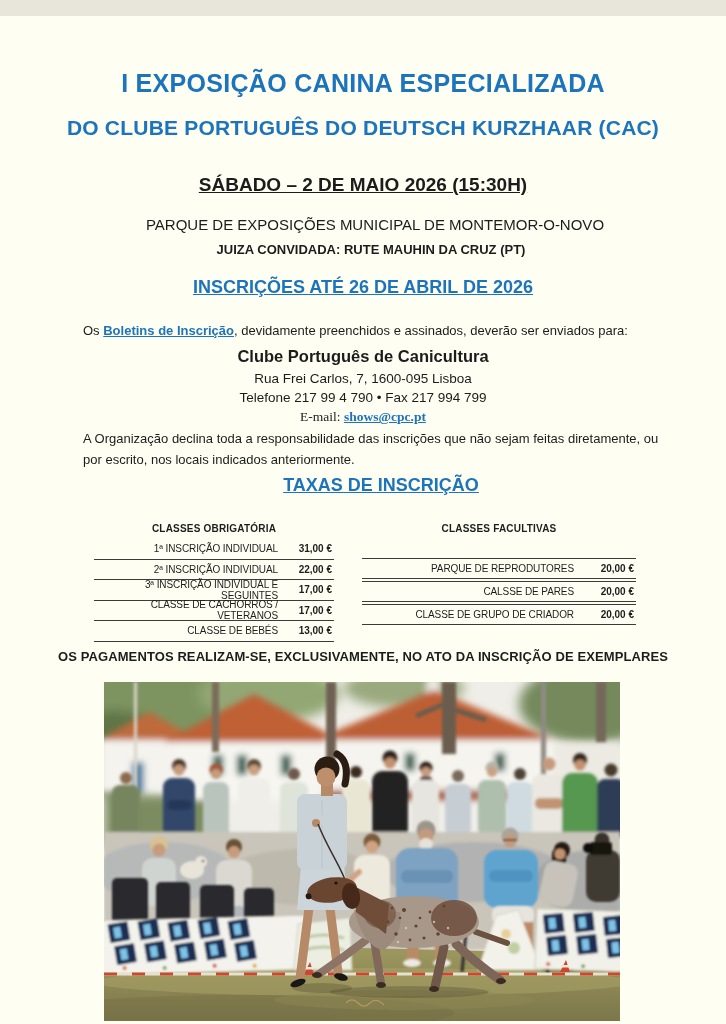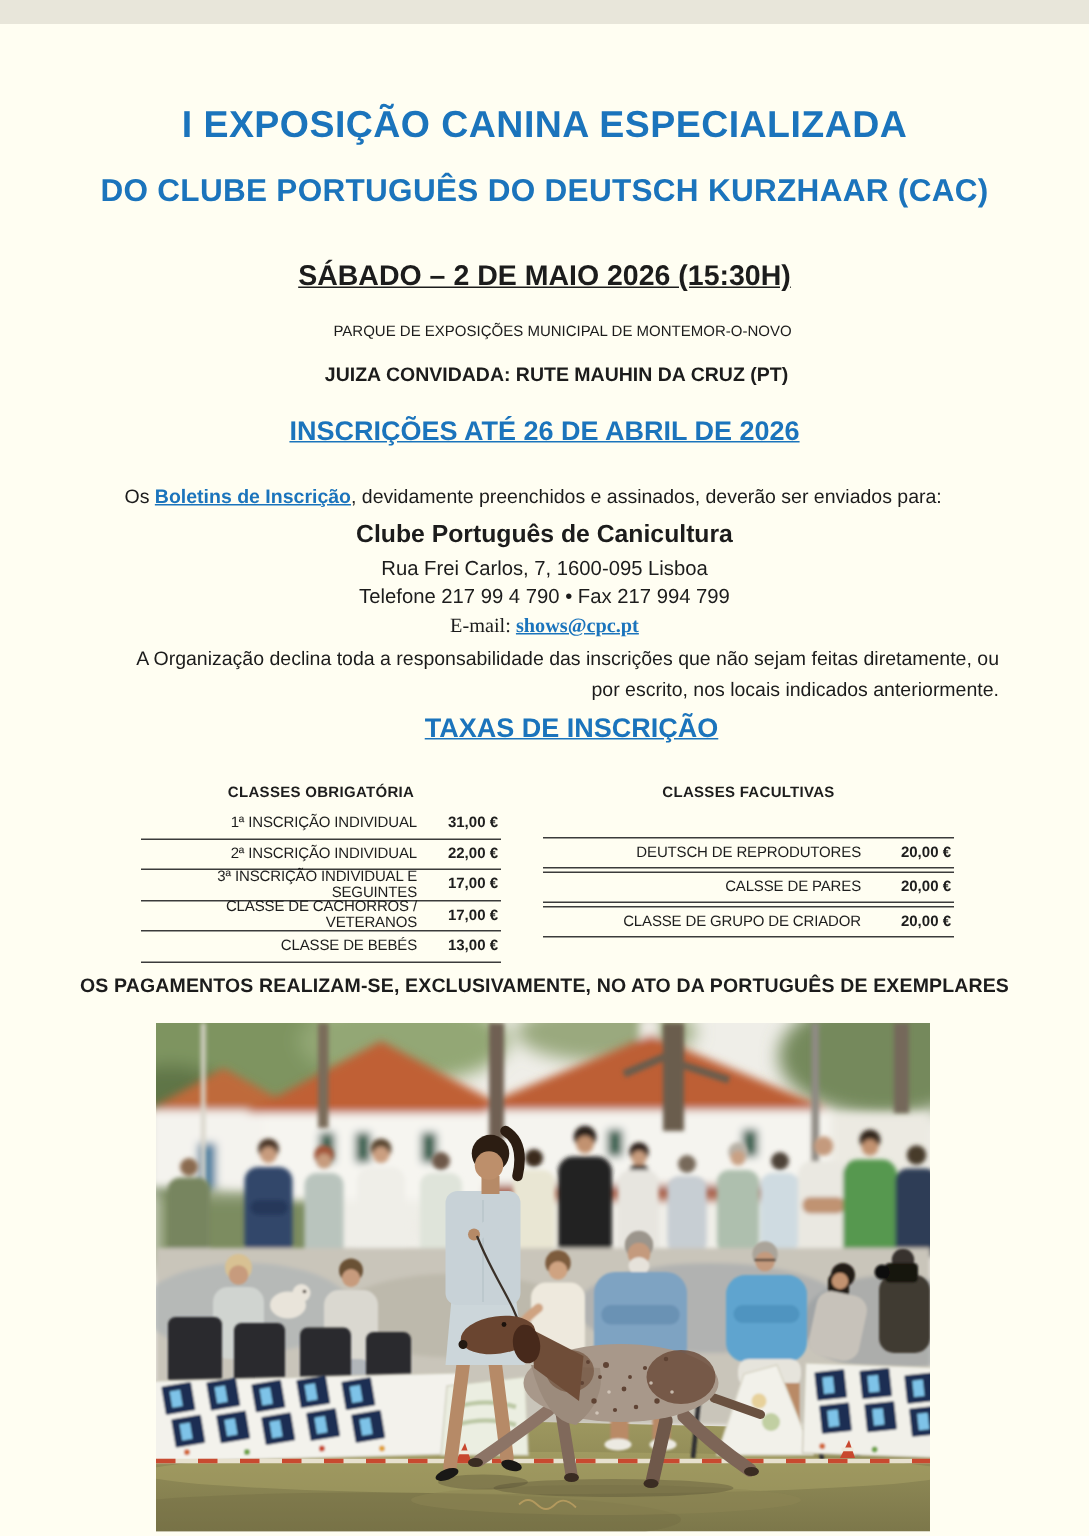--- a/index.html
+++ b/index.html
@@ -9,29 +9,29 @@
     font-family:"Liberation Sans",sans-serif;color:#1c1c1c;
   }
   .abs{position:absolute;left:0;right:0;}
   .center{text-align:center;}
   .blue{color:#1B74BC;}
   a.lnk{color:#1B74BC;text-decoration:underline;font-weight:600;cursor:pointer;}
 
   .title1{top:53px;font-size:25px;font-weight:700;letter-spacing:.3px;}
   .title2{top:100px;font-size:21px;font-weight:700;letter-spacing:.2px;}
   .dateline{top:158px;font-size:19px;font-weight:700;text-decoration:underline;}
-  .venue{top:200px;font-size:10px;padding-left:24px;}
+  .venue{top:200px;font-size:15px;padding-left:24px;}
   .judge{top:226px;font-size:13px;font-weight:700;padding-left:16px;}
   .deadline{top:261px;font-size:18px;font-weight:700;text-decoration:underline;}
   .intro{top:307px;left:83px;right:20px;font-size:13px;text-align:left;white-space:nowrap;}
   .club{top:331px;font-size:16.5px;font-weight:700;}
   .addr{top:355px;font-size:13.5px;}
   .phone{top:374px;font-size:13.5px;}
   .email{top:393px;font-size:13.5px;font-family:Liberation Serif, serif;}
-  .disclaimer{top:412px;left:83px;right:60px;font-size:13px;line-height:1.65;text-align:right;}
+  .disclaimer{top:412px;left:83px;right:60px;font-size:13px;line-height:1.65;text-align:left;}
   .taxas{top:459px;font-size:18px;font-weight:700;text-decoration:underline;padding-left:36px;}
   .payment{top:633px;font-size:13px;font-weight:700;letter-spacing:.1px;}
 
   .fee-table{position:absolute;top:503px;font-size:10px;color:#1d1d1d;}
   .fee-table .hrow{display:flex;height:19px;align-items:center;}
   .fee-table .hrow .ttl{flex:1;text-align:center;font-weight:700;letter-spacing:.2px;}
   .fee-table .row{display:flex;height:19.5px;align-items:center;}
   .fee-table .lbl{flex:1;text-align:right;letter-spacing:-0.1px;}
   .fee-table .prc{width:54px;text-align:right;font-weight:700;padding-right:2px;}
   .t-left{left:94px;width:240px;}
@@ -95,35 +95,35 @@
         </div>
     </div>
   </div>
 
   <div class="fee-table t-right">
     <div class="hrow">
         <div class="ttl">CLASSES FACULTIVAS</div>
       </div>
     <div class="rows">
       <div class="row">
-          <div class="lbl">DEUTSCH DE REPRODUTORES</div>
+          <div class="lbl">PARQUE DE REPRODUTORES</div>
           <div class="prc">20,00 €</div>
         </div>
       <div class="row">
           <div class="lbl">CALSSE DE PARES</div>
           <div class="prc">20,00 €</div>
         </div>
       <div class="row">
           <div class="lbl">CLASSE DE GRUPO DE CRIADOR</div>
           <div class="prc">20,00 €</div>
         </div>
     </div>
   </div>
 
-  <div class="abs center payment">OS PAGAMENTOS REALIZAM-SE, EXCLUSIVAMENTE, NO ATO DA PORTUGUÊS DE EXEMPLARES</div>
+  <div class="abs center payment">OS PAGAMENTOS REALIZAM-SE, EXCLUSIVAMENTE, NO ATO DA INSCRIÇÃO DE EXEMPLARES</div>
 
   <svg class="photo" viewBox="0 0 516 339" width="516" height="339" aria-hidden="true">
     <defs>
       <filter id="b6" x="-20%" y="-20%" width="140%" height="140%">
           <feGaussianBlur stdDeviation="6"></feGaussianBlur>
         </filter>
       <filter id="b3" x="-20%" y="-20%" width="140%" height="140%">
           <feGaussianBlur stdDeviation="3"></feGaussianBlur>
         </filter>
       <filter id="b15" x="-20%" y="-20%" width="140%" height="140%">

